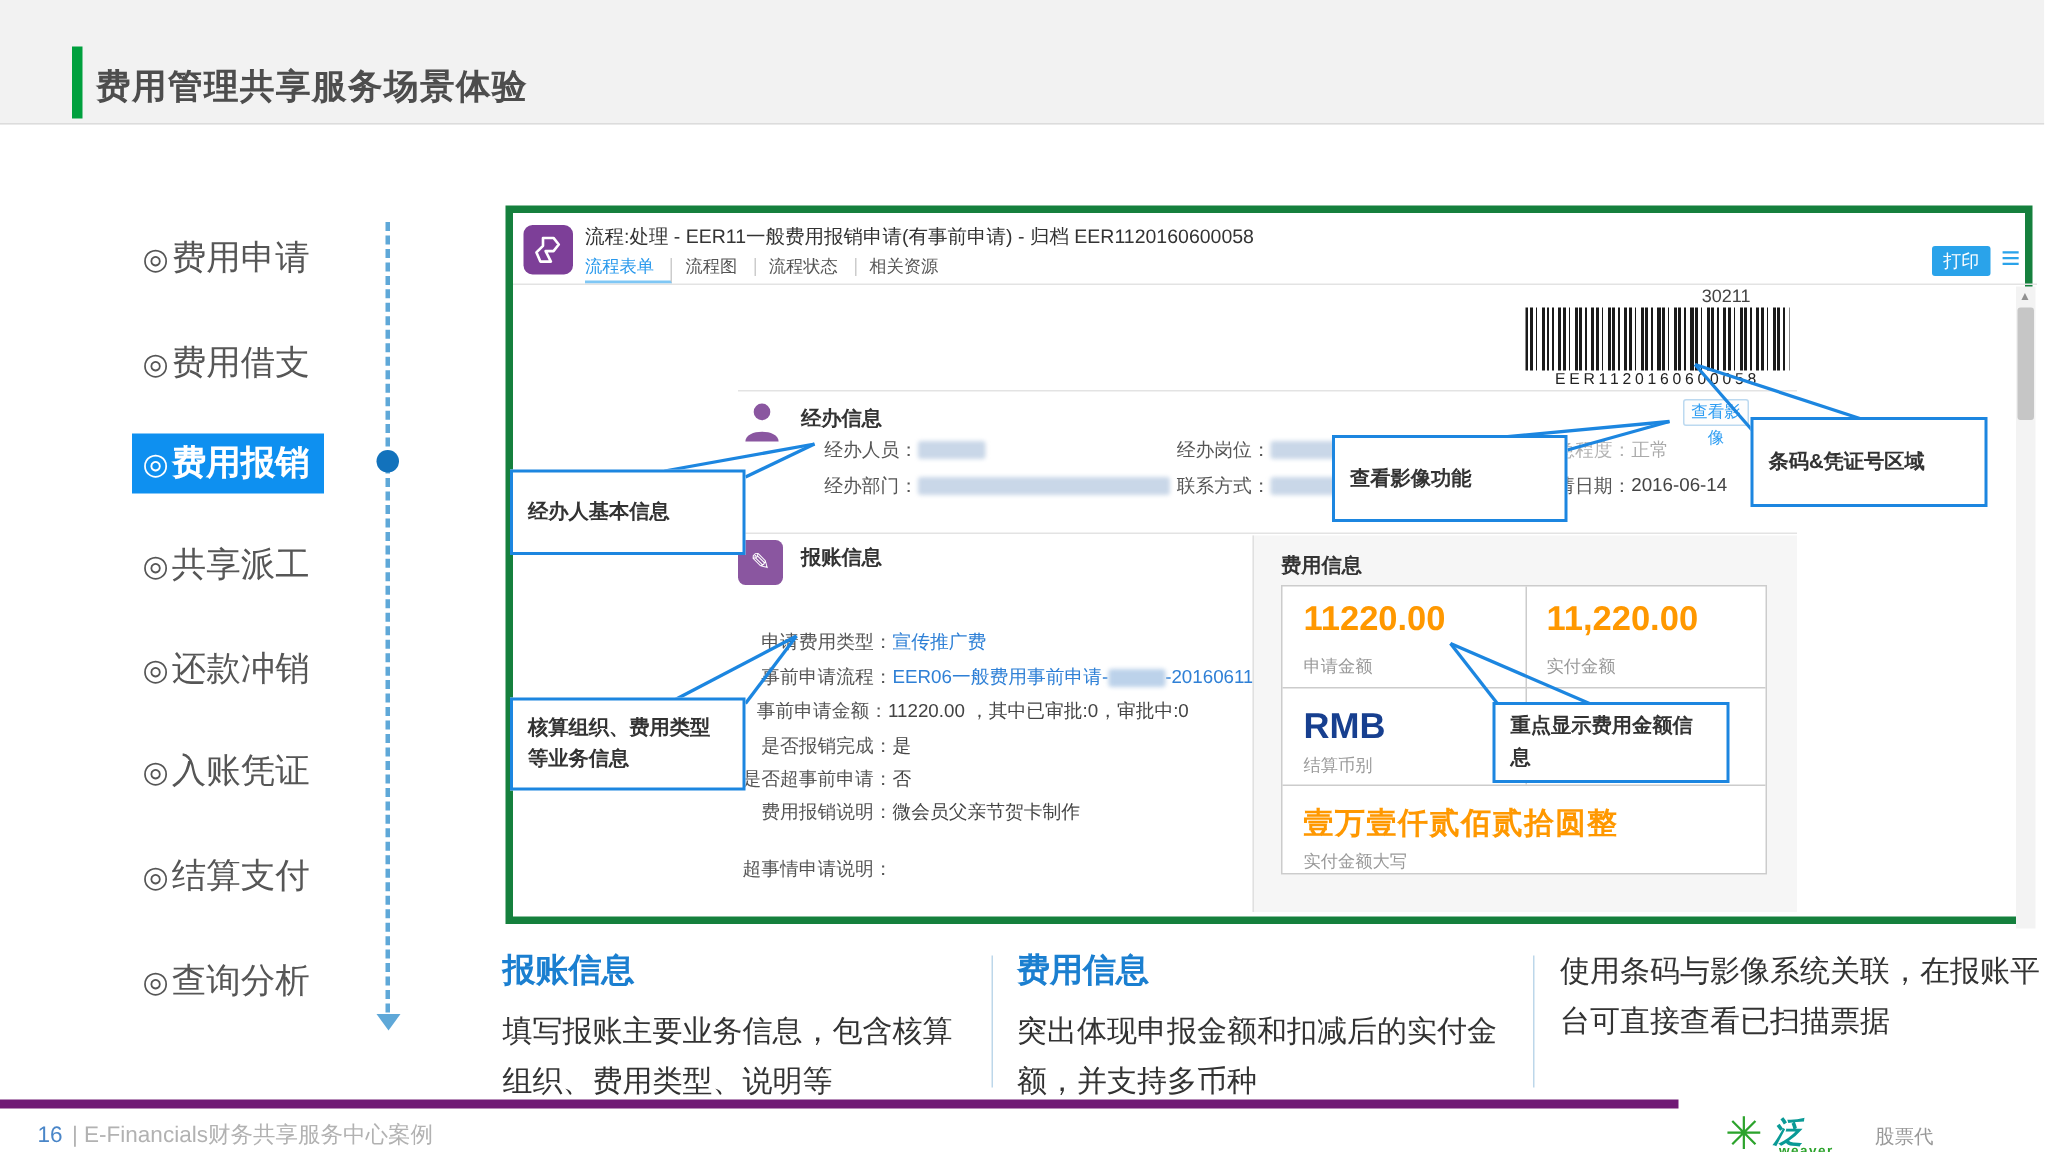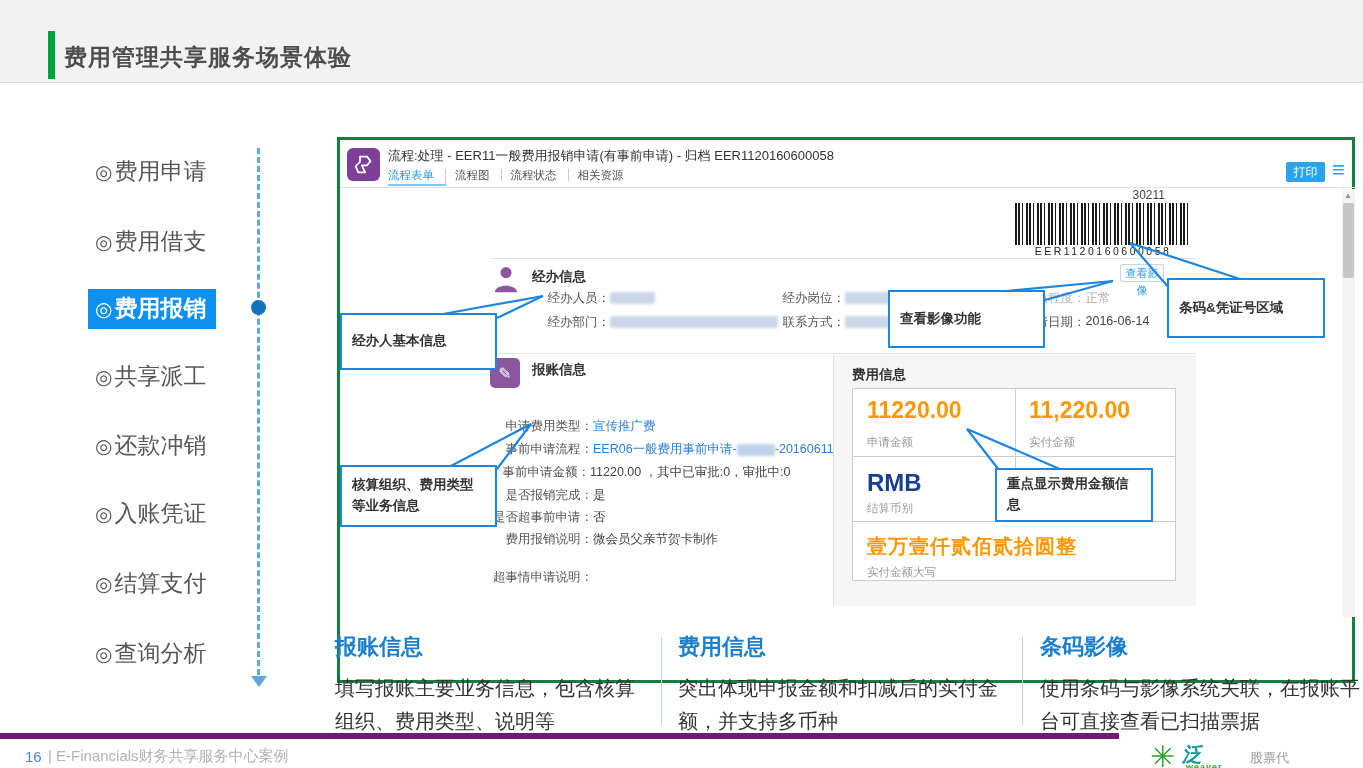--- a/index.html
+++ b/index.html
@@ -14,21 +14,21 @@
   
   .side-item { position:absolute; left:95px; font-size:23px; color:#565656; white-space:nowrap; cursor:default; }
   .side-item .bullet { font-size:20px; margin-right:2px; }
   .side-item.active { left:88px; background:#0e90f0; color:#fff; font-weight:bold; padding:4px 10px 5px 7px; }
 
   .timeline-line { position:absolute; left:257px; top:148px; height:527px; width:0; border-left:3px dashed #5fa8d8; }
   .timeline-dot { position:absolute; left:251px; top:300px; width:15px; height:15px; border-radius:50%; background:#1272bc; }
   .timeline-arrow { position:absolute; left:251px; top:676px; width:0; height:0; border-left:8px solid transparent; border-right:8px solid transparent; border-top:11px solid #5fa8d8; }
 
   
-  .app-window { position:absolute; left:337px; top:137px; width:1018px; height:546px; background:#fff; border:3px solid #15803d; }
+  .app-window { position:absolute; left:337px; top:137px; width:1018px; height:479px; background:#fff; border:5px solid #15803d; }
   .win-icon { position:absolute; left:7px; top:8px; width:33px; height:33px; background:#7d3f98; border-radius:6px; display:flex; align-items:center; justify-content:center; }
   .win-title { position:absolute; left:48px; top:7px; font-size:13px; color:#333; white-space:nowrap; }
   .win-tabs { position:absolute; left:48px; top:28px; font-size:11.5px; color:#555; }
   .win-tabs .tab { margin-right:9px; padding-right:11px; border-right:1px solid #ccc; cursor:pointer; }
   .win-tabs .tab:last-child { border-right:none; }
   .win-tabs .tab.active { color:#2798ec; border-bottom:2px solid #7fc7f5; padding-bottom:3px; }
   .win-header-divider { position:absolute; left:0; top:47px; width:1016px; border-top:1px solid #e3e3e3; }
   .print-btn { position:absolute; left:946px; top:22px; width:39px; height:20px; background:#2aa3ea; color:#fff; font-size:12px; text-align:center; line-height:20px; border-radius:2px; cursor:pointer; }
   .menu-icon { position:absolute; left:992px; top:17px; font-size:22px; color:#2aa3ea; cursor:pointer; }
 
@@ -217,21 +217,20 @@
     <div class="bc-head">报账信息</div>
     <div class="bc-body">填写报账主要业务信息，包含核算组织、费用类型、说明等</div>
   </div>
   <div class="bcol-divider" id="bdiv-0"></div>
   <div class="bottom-col" id="bcol-1">
     <div class="bc-head">费用信息</div>
     <div class="bc-body">突出体现申报金额和扣减后的实付金额，并支持多币种</div>
   </div>
   <div class="bcol-divider" id="bdiv-1"></div>
   <div class="bottom-col" id="bcol-2">
-    <div class="bc-head">条码影像</div>
     <div class="bc-body">使用条码与影像系统关联，在报账平台可直接查看已扫描票据</div>
   </div>
 
   <div class="slide-footer">
     <div class="page-num">16</div>
     <div class="footer-caption">| E-Financials财务共享服务中心案例</div>
     <div class="logo-star">✳</div>
     <div class="logo-cn">泛微</div>
     <div class="logo-en">weaver</div>
     <div class="stock-code">股票代码：603039</div>

